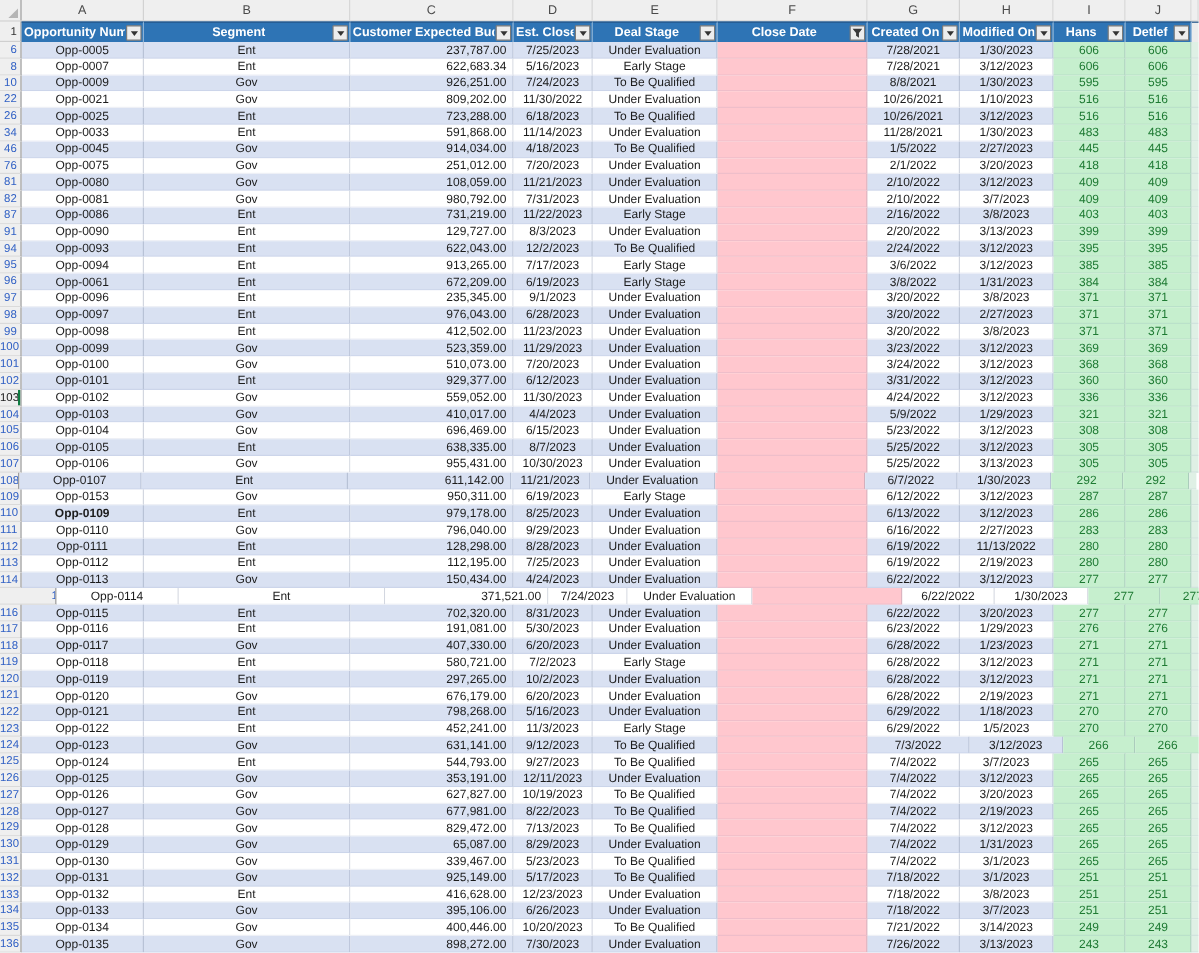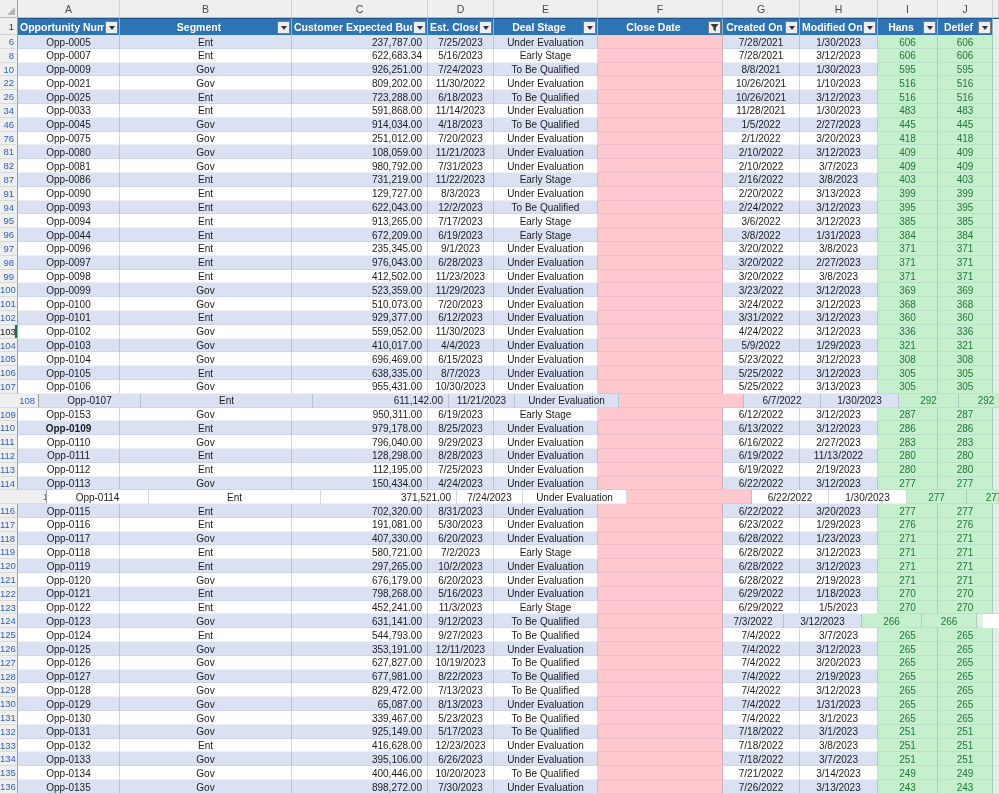--- a/index.html
+++ b/index.html
@@ -324,21 +324,21 @@
         <div class="cellbox dc " style="width: 104px;">Early Stage</div>
         <div class="cellbox dc f-close" style="width: 125px;"></div>
         <div class="cellbox dc " style="width: 77px;">3/6/2022</div>
         <div class="cellbox dc " style="width: 78px;">3/12/2023</div>
         <div class="cellbox dc metric" style="width: 60px;">385</div>
         <div class="cellbox dc metric" style="width: 55px;">385</div>
         <div class="cellbox dc sliver" style="width: 6px;"></div>
       </div>
       <div class="row dr band">
         <div class="cellbox gut" style="width: 18px;">96</div>
-        <div class="cellbox dc " style="width: 102px;">Opp-0044</div>
+        <div class="cellbox dc " style="width: 102px;">Opp-0061</div>
         <div class="cellbox dc " style="width: 172px;">Ent</div>
         <div class="cellbox dc money" style="width: 136px;">672,209.00</div>
         <div class="cellbox dc " style="width: 66px;">6/19/2023</div>
         <div class="cellbox dc " style="width: 104px;">Early Stage</div>
         <div class="cellbox dc f-close" style="width: 125px;"></div>
         <div class="cellbox dc " style="width: 77px;">3/8/2022</div>
         <div class="cellbox dc " style="width: 78px;">1/31/2023</div>
         <div class="cellbox dc metric" style="width: 60px;">384</div>
         <div class="cellbox dc metric" style="width: 55px;">384</div>
         <div class="cellbox dc sliver" style="width: 6px;"></div>
@@ -491,21 +491,21 @@
         <div class="cellbox dc " style="width: 66px;">10/30/2023</div>
         <div class="cellbox dc " style="width: 104px;">Under Evaluation</div>
         <div class="cellbox dc f-close" style="width: 125px;"></div>
         <div class="cellbox dc " style="width: 77px;">5/25/2022</div>
         <div class="cellbox dc " style="width: 78px;">3/13/2023</div>
         <div class="cellbox dc metric" style="width: 60px;">305</div>
         <div class="cellbox dc metric" style="width: 55px;">305</div>
         <div class="cellbox dc sliver" style="width: 6px;"></div>
       </div>
       <div class="row dr band">
-        <div class="cellbox gut" style="width: 39px;">108</div>
+        <div class="cellbox gut" style="width: 16px;">108</div>
         <div class="cellbox dc " style="width: 102px;">Opp-0107</div>
         <div class="cellbox dc " style="width: 172px;">Ent</div>
         <div class="cellbox dc money" style="width: 136px;">611,142.00</div>
         <div class="cellbox dc " style="width: 66px;">11/21/2023</div>
         <div class="cellbox dc " style="width: 104px;">Under Evaluation</div>
         <div class="cellbox dc f-close" style="width: 125px;"></div>
         <div class="cellbox dc " style="width: 77px;">6/7/2022</div>
         <div class="cellbox dc " style="width: 78px;">1/30/2023</div>
         <div class="cellbox dc metric" style="width: 60px;">292</div>
         <div class="cellbox dc metric" style="width: 55px;">292</div>
@@ -722,21 +722,21 @@
         <div class="cellbox dc sliver" style="width: 6px;"></div>
       </div>
       <div class="row dr band">
         <div class="cellbox gut" style="width: 18px;">124</div>
         <div class="cellbox dc " style="width: 102px;">Opp-0123</div>
         <div class="cellbox dc " style="width: 172px;">Gov</div>
         <div class="cellbox dc money" style="width: 136px;">631,141.00</div>
         <div class="cellbox dc " style="width: 66px;">9/12/2023</div>
         <div class="cellbox dc " style="width: 104px;">To Be Qualified</div>
         <div class="cellbox dc f-close" style="width: 125px;"></div>
-        <div class="cellbox dc " style="width: 61px;">7/3/2022</div>
+        <div class="cellbox dc " style="width: 85px;">7/3/2022</div>
         <div class="cellbox dc " style="width: 78px;">3/12/2023</div>
         <div class="cellbox dc metric" style="width: 60px;">266</div>
         <div class="cellbox dc metric" style="width: 55px;">266</div>
         <div class="cellbox dc sliver" style="width: 6px;"></div>
       </div>
       <div class="row dr">
         <div class="cellbox gut" style="width: 18px;">125</div>
         <div class="cellbox dc " style="width: 102px;">Opp-0124</div>
         <div class="cellbox dc " style="width: 172px;">Ent</div>
         <div class="cellbox dc money" style="width: 136px;">544,793.00</div>
@@ -803,21 +803,21 @@
         <div class="cellbox dc " style="width: 78px;">3/12/2023</div>
         <div class="cellbox dc metric" style="width: 60px;">265</div>
         <div class="cellbox dc metric" style="width: 55px;">265</div>
         <div class="cellbox dc sliver" style="width: 6px;"></div>
       </div>
       <div class="row dr band">
         <div class="cellbox gut" style="width: 18px;">130</div>
         <div class="cellbox dc " style="width: 102px;">Opp-0129</div>
         <div class="cellbox dc " style="width: 172px;">Gov</div>
         <div class="cellbox dc money" style="width: 136px;">65,087.00</div>
-        <div class="cellbox dc " style="width: 66px;">8/13/2023</div>
+        <div class="cellbox dc " style="width: 66px;">8/29/2023</div>
         <div class="cellbox dc " style="width: 104px;">Under Evaluation</div>
         <div class="cellbox dc f-close" style="width: 125px;"></div>
         <div class="cellbox dc " style="width: 77px;">7/4/2022</div>
         <div class="cellbox dc " style="width: 78px;">1/31/2023</div>
         <div class="cellbox dc metric" style="width: 60px;">265</div>
         <div class="cellbox dc metric" style="width: 55px;">265</div>
         <div class="cellbox dc sliver" style="width: 6px;"></div>
       </div>
       <div class="row dr">
         <div class="cellbox gut" style="width: 18px;">131</div>

